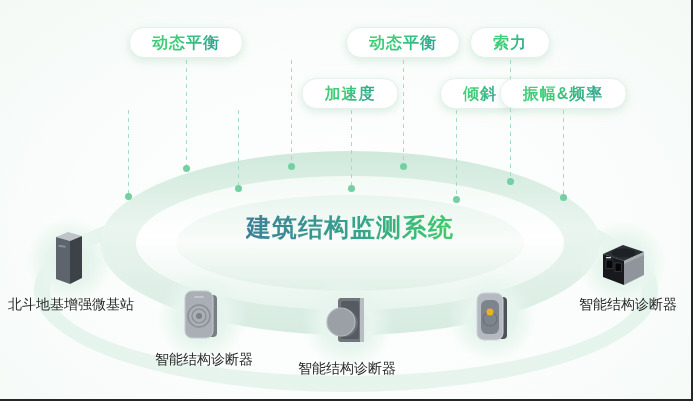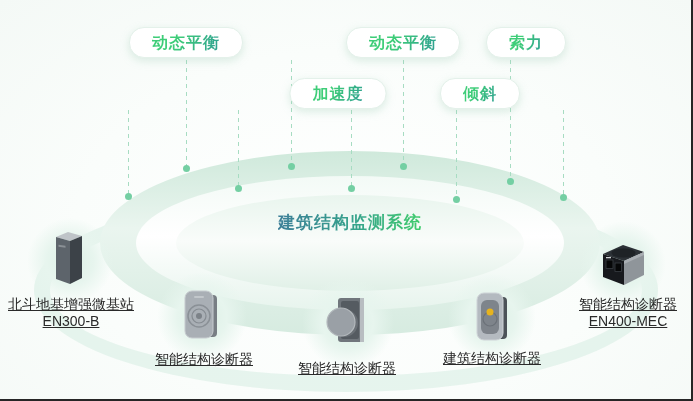--- a/index.html
+++ b/index.html
@@ -23,21 +23,21 @@
   .p-mid{
     position:absolute;left:136px;top:176px;width:428px;height:134px;border-radius:50%;z-index:3;
     background:linear-gradient(180deg,#f3faf6 0%,#ffffff 45%,#e7f4ed 100%);
   }
   .p-inner{
     position:absolute;left:176px;top:195px;width:348px;height:96px;border-radius:50%;z-index:4;
     background:linear-gradient(180deg,#e9f5ee 0%,#f9fcfa 48%,#e0f0e7 100%);
   }
   .title{
     position:absolute;left:350px;top:211px;transform:translateX(-50%);z-index:6;
-    font-size:17px;font-weight:700;letter-spacing:1px;white-space:nowrap;
+    font-size:25px;font-weight:700;letter-spacing:1px;white-space:nowrap;
     background:linear-gradient(90deg,#3d7f98 0%,#36a48b 55%,#40cc6c 100%);
     -webkit-background-clip:text;background-clip:text;color:transparent;
   }
   .pill{
     position:absolute;transform:translateX(-50%);z-index:6;
     height:29px;line-height:29px;padding:0 22px;border-radius:15px;white-space:nowrap;
     background:#ffffff;border:1px solid #e4f1ea;
     box-shadow:0 3px 8px rgba(160,205,182,0.35);
     font-size:16px;font-weight:700;letter-spacing:1px;
     background-image:none;
@@ -55,42 +55,43 @@
     content:'';position:absolute;bottom:-4px;left:-3px;width:7px;height:7px;border-radius:50%;
     background:#74cfa3;
   }
   .glow{
     position:absolute;border-radius:50%;z-index:5;
     background:radial-gradient(closest-side,#dcf0e5 0%,#e7f5ee 55%,rgba(231,245,238,0) 100%);
   }
   .dev{position:absolute;z-index:7;}
   .dlabel{
     position:absolute;transform:translateX(-50%);z-index:8;text-align:center;
-    font-size:14px;line-height:17px;color:#2a2a2a;font-weight:500;white-space:nowrap;text-decoration:underline;
+    font-size:14px;line-height:17px;color:#2a2a2a;font-weight:500;white-space:nowrap;
   }
   .dlabel .model{font-weight:500;}
 </style>
 </head>
 <body>
 
 <div class="stage">
 
   <div class="ripple"></div>
   <div class="p-outer"></div>
   <div class="p-mid"></div>
   <div class="p-inner"></div>
 
   <div class="title">建筑结构监测系统</div>
 
   <div class="pill r1" style="left:186px"><span>动态平衡</span></div>
   <div class="pill r1" style="left:403px"><span>动态平衡</span></div>
-  <div class="pill r1" style="left:526px"><span>索力</span></div>
+  <div class="pill r1" style="left:510px"><span>索力</span></div>
 
-  <div class="pill r2" style="left:338px"><span>加速度</span></div>
+  <div class="pill r2" style="left:350px"><span>加速度</span></div>
   <div class="pill r2" style="left:480px"><span>倾斜</span></div>
+  <div class="pill r2" style="left:563px"><span>振幅&amp;频率</span></div>
 
   <div class="vline" style="left:186px;top:60px;height:108px"></div>
   <div class="vline" style="left:291px;top:60px;height:106px"></div>
   <div class="vline" style="left:403px;top:60px;height:106px"></div>
   <div class="vline" style="left:510px;top:60px;height:121px"></div>
   <div class="vline" style="left:128px;top:110px;height:86px"></div>
   <div class="vline" style="left:238px;top:110px;height:78px"></div>
   <div class="vline" style="left:351px;top:110px;height:78px"></div>
   <div class="vline" style="left:456px;top:110px;height:89px"></div>
   <div class="vline" style="left:563px;top:110px;height:87px"></div>
@@ -104,21 +105,20 @@
   <div class="dev" style="left:52px;top:230px">
     <svg width="34" height="56" viewBox="0 0 34 56">
       <polygon points="4,7 16,2 30,6 18,11" fill="#bfc4c8"></polygon>
       <polygon points="4,7 18,11 18,54 4,49" fill="#5d646b"></polygon>
       <polygon points="18,11 30,6 30,48 18,54" fill="#3c4248"></polygon>
       <rect x="6.5" y="14" width="7" height="2" fill="#8a9095" transform="skewY(7)"></rect>
     </svg>
   </div>
   <div class="dlabel" style="left:71px;top:296px">
     <div class="name">北斗地基增强微基站</div>
-    <div class="model">EN300-B</div>
   </div>
 
   <div class="dev" style="left:182px;top:289px">
     <svg width="40" height="52" viewBox="0 0 40 52">
       <rect x="24" y="6" width="11" height="42" rx="4" fill="#787e84"></rect>
       <rect x="3" y="2" width="28" height="47" rx="7" fill="#a9afb5"></rect>
       <rect x="3" y="2" width="28" height="47" rx="7" fill="none" stroke="#c6cbcf" stroke-width="1"></rect>
       <circle cx="17" cy="27" r="11" fill="none" stroke="#8a9096" stroke-width="1.5"></circle>
       <circle cx="17" cy="27" r="7" fill="none" stroke="#858b91" stroke-width="1.2"></circle>
       <circle cx="17" cy="27" r="3" fill="#7c8288"></circle>
@@ -147,33 +147,31 @@
     <svg width="38" height="52" viewBox="0 0 38 52">
       <rect x="24" y="6" width="10" height="42" rx="4" fill="#4c5258"></rect>
       <rect x="4" y="2" width="26" height="47" rx="7" fill="#b4bac0"></rect>
       <rect x="4" y="2" width="26" height="47" rx="7" fill="none" stroke="#ced3d7" stroke-width="1"></rect>
       <rect x="8" y="9" width="18" height="34" rx="6" fill="#7e848b"></rect>
       <circle cx="17" cy="28" r="7" fill="none" stroke="#6b7178" stroke-width="1.2"></circle>
       <circle cx="17" cy="21" r="3.5" fill="#e7b31e"></circle>
     </svg>
   </div>
   <div class="dlabel" style="left:492px;top:350px">
-    <div class="name">建筑结构诊断器</div>
   </div>
 
   <div class="dev" style="left:597px;top:241px">
     <svg width="52" height="46" viewBox="0 0 52 46">
       <polygon points="6,13 26,4 47,11 27,20" fill="#2c3136"></polygon>
       <ellipse cx="26.5" cy="12" rx="12" ry="4.5" fill="#1e2226"></ellipse>
       <polygon points="6,13 27,20 27,44 6,36" fill="#17191d"></polygon>
       <rect x="9" y="19" width="7" height="8.5" fill="#060708" stroke="#3a3f44" stroke-width="0.8"></rect>
       <rect x="18" y="22" width="6.5" height="8.5" fill="#060708" stroke="#3a3f44" stroke-width="0.8"></rect>
       <rect x="9" y="16" width="5" height="1.3" fill="#cfd3d6"></rect>
       <polygon points="27,20 47,11 47,34 27,44" fill="#8f959a"></polygon>
       <polygon points="27,20 47,11 47,14 27,23" fill="#a9aeb3"></polygon>
     </svg>
   </div>
   <div class="dlabel" style="left:628px;top:296px">
     <div class="name">智能结构诊断器</div>
-    <div class="model">EN400-MEC</div>
   </div>
 
 </div>
 
 </body></html>

